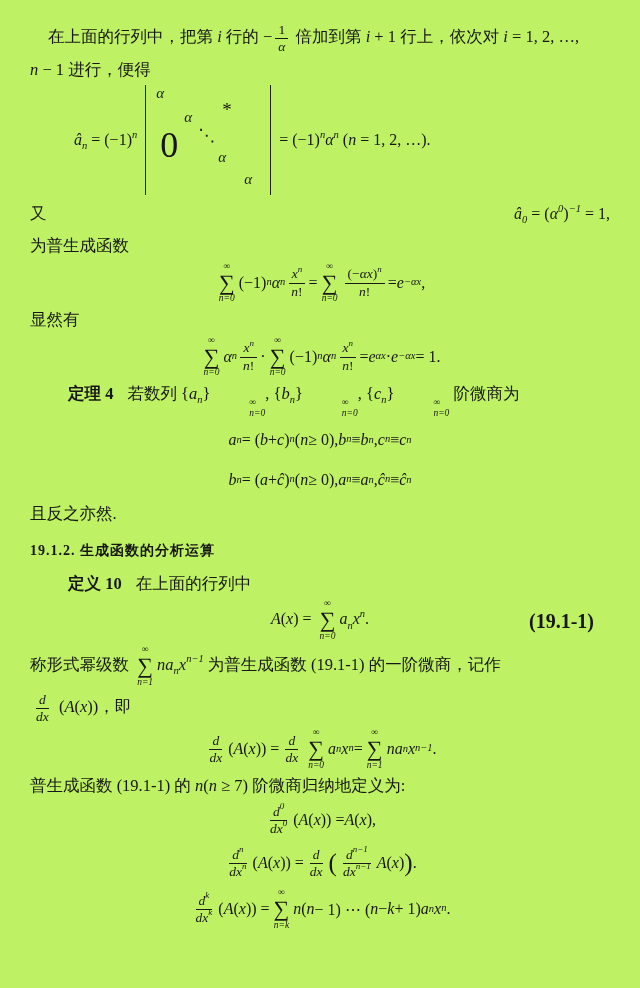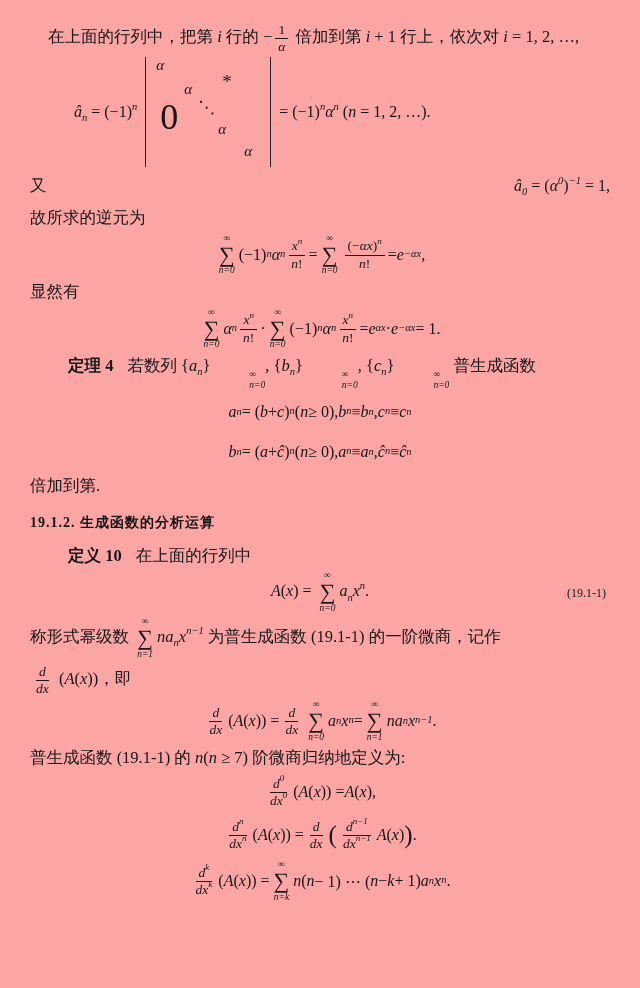--- a/index.html
+++ b/index.html
@@ -1,17 +1,17 @@
 <!DOCTYPE html>
 <html><head>
 <meta charset="utf-8">
 <style>
   html,body{margin:0;padding:0;}
   body{background:#d9d9d6;font-family:"Liberation Serif","DejaVu Serif",serif;}
-  .page{position:relative;width:640px;height:988px;margin:0 auto;background:#fca5a5;color:#161616;
+  .page{position:relative;width:640px;height:988px;margin:0 auto;background:#bef264;color:#161616;
         overflow:hidden;padding:18px 30px 0 30px;box-sizing:border-box;}
   .body{font-size:16.5px;line-height:28px;margin:0;}
   .ind1{text-indent:18px;}
   .ind2{text-indent:38px;}
   .tall{line-height:38px;}
   .bold{font-weight:bold;margin-right:14px;}
   .m-r{font-style:normal;}
   .m-i{font-style:italic;}
   sup{font-size:10.5px;position:relative;top:-1px;line-height:0;}
   sub{font-size:10.5px;position:relative;line-height:0;}
@@ -22,21 +22,21 @@
   .frac sup,.frac sub{font-size:9px;}
   .sum{display:inline-flex;flex-direction:column;align-items:center;vertical-align:middle;
        line-height:1;margin:0 4px;text-indent:0;}
   .sum .slim{font-size:9.5px;font-style:italic;line-height:1.25;}
   .sum .sigma{font-size:22px;line-height:.95;font-style:normal;}
   .ss{display:inline-flex;flex-direction:column;align-items:flex-start;font-size:9.5px;
       line-height:1.2;vertical-align:-6px;font-style:italic;margin-left:1px;}
   .bigp{font-size:25px;vertical-align:-3px;}
   .disp{display:flex;justify-content:center;align-items:center;min-height:46px;font-size:16px;position:relative;}
   .disp.short{min-height:40px;}
-  .eqtag{position:absolute;right:4px;top:50%;transform:translateY(-50%);font-size:12px;}
+  .eqtag{position:absolute;right:16px;top:50%;transform:translateY(-50%);font-size:20px;font-weight:bold;}
   
   .detrow{display:flex;align-items:center;min-height:112px;padding-left:44px;font-size:16px;}
   .detbox{position:relative;width:124px;height:110px;border-left:1.4px solid #222;
           border-right:1.4px solid #222;margin:0 8px;flex:none;}
   .da{position:absolute;font-style:italic;font-size:15px;}
   .d-a1{left:10px;top:0px;}
   .d-a2{left:38px;top:24px;}
   .d-star{left:76px;top:14px;font-style:normal;font-size:19px;}
   .d-dots{left:52px;top:40px;font-style:normal;font-size:17px;}
   .d-zero{left:14px;top:42px;font-style:normal;font-size:36px;line-height:1;}
@@ -49,41 +49,42 @@
 </style>
 </head>
 <body>
 
 <div class="page">
 
   <p class="body tall ind1"><span class="m-r">在上面的行列中，把第 </span><span class="m-i">i</span><span class="m-r"> 行的 −</span><span class="frac">
         <span class="num"><span class="m-r">1</span></span>
         <span class="den"><span class="m-i">α</span></span>
       </span><span class="m-r"> 倍加到第 </span><span class="m-i">i</span><span class="m-r"> + 1 行上，依次对 </span><span class="m-i">i</span><span class="m-r"> = 1, 2, …,</span></p>
+  <p class="body"><span class="m-i">n</span><span class="m-r"> − 1 进行，便得</span></p>
 
   <div class="detrow">
     <span><span class="m-i">â</span><sub class="m-i">n</sub><span class="m-r"> = (−1)</span><sup class="m-i">n</sup></span>
     <span class="detbox">
       <span class="da d-a1">α</span>
       <span class="da d-a2">α</span>
       <span class="da d-star">*</span>
       <span class="da d-dots">⋱</span>
       <span class="da d-zero">0</span>
       <span class="da d-a3">α</span>
       <span class="da d-a4">α</span>
     </span>
     <span><span class="m-r">= (−1)</span><sup class="m-i">n</sup><span class="m-i">α</span><sup class="m-i">n</sup><span class="m-r"> (</span><span class="m-i">n</span><span class="m-r"> = 1, 2, …).</span></span>
   </div>
 
   <div class="yourow">
     <span class="body">又</span>
     <span class="cform"><span class="m-i">â</span><sub class="m-i">0</sub><span class="m-r"> = (</span><span class="m-i">α</span><sup class="m-i">0</sup><span class="m-r">)</span><sup class="m-i">−1</sup><span class="m-r"> = 1,</span></span>
   </div>
 
-  <p class="body">故所求的逆元为</p>
+  <p class="body">为普生成函数</p>
 
   <div class="disp">
       <span class="sum">
         <span class="slim">∞</span>
         <span class="sigma">∑</span>
         <span class="slim">n=0</span>
       </span>
       <span class="m-r"> (−1)</span>
       <sup class="m-i">n</sup>
       <span class="m-i">α</span>
@@ -148,21 +149,21 @@
   <p class="body ind2">
     <span class="bold">定理 4</span><span><span class="m-r">若数列 {</span><span class="m-i">a</span><sub class="m-i">n</sub><span class="m-r">}</span><span class="ss">
           <span class="ss-s">∞</span>
           <span class="ss-b">n=0</span>
         </span><span class="m-r">, {</span><span class="m-i">b</span><sub class="m-i">n</sub><span class="m-r">}</span><span class="ss">
           <span class="ss-s">∞</span>
           <span class="ss-b">n=0</span>
         </span><span class="m-r">, {</span><span class="m-i">c</span><sub class="m-i">n</sub><span class="m-r">}</span><span class="ss">
           <span class="ss-s">∞</span>
           <span class="ss-b">n=0</span>
-        </span><span class="m-r"> 普生成函数</span></span>
+        </span><span class="m-r"> 阶微商为</span></span>
   </p>
 
   <div class="disp short">
       <span class="m-i">a</span>
       <sub class="m-i">n</sub>
       <span class="m-r"> = (</span>
       <span class="m-i">b</span>
       <span class="m-r"> + </span>
       <span class="m-i">c</span>
       <span class="m-r">)</span>
@@ -202,21 +203,21 @@
       <span class="m-i">a</span>
       <sub class="m-i">n</sub>
       <span class="m-r">, </span>
       <span class="m-i">ĉ</span>
       <sup class="m-i">n</sup>
       <span class="m-r"> ≡ </span>
       <span class="m-i">ĉ</span>
       <sub class="m-i">n</sub>
     </div>
 
-  <p class="body">倍加到第.</p>
+  <p class="body">且反之亦然.</p>
 
   <h2 class="head">19.1.2. 生成函数的分析运算</h2>
 
   <p class="body ind2">
     <span class="bold">定义 10</span><span>在上面的行列中</span>
   </p>
 
   <div class="disp">
     <span><span class="m-i">A</span><span class="m-r">(</span><span class="m-i">x</span><span class="m-r">) = </span><span class="sum">
           <span class="slim">∞</span>

